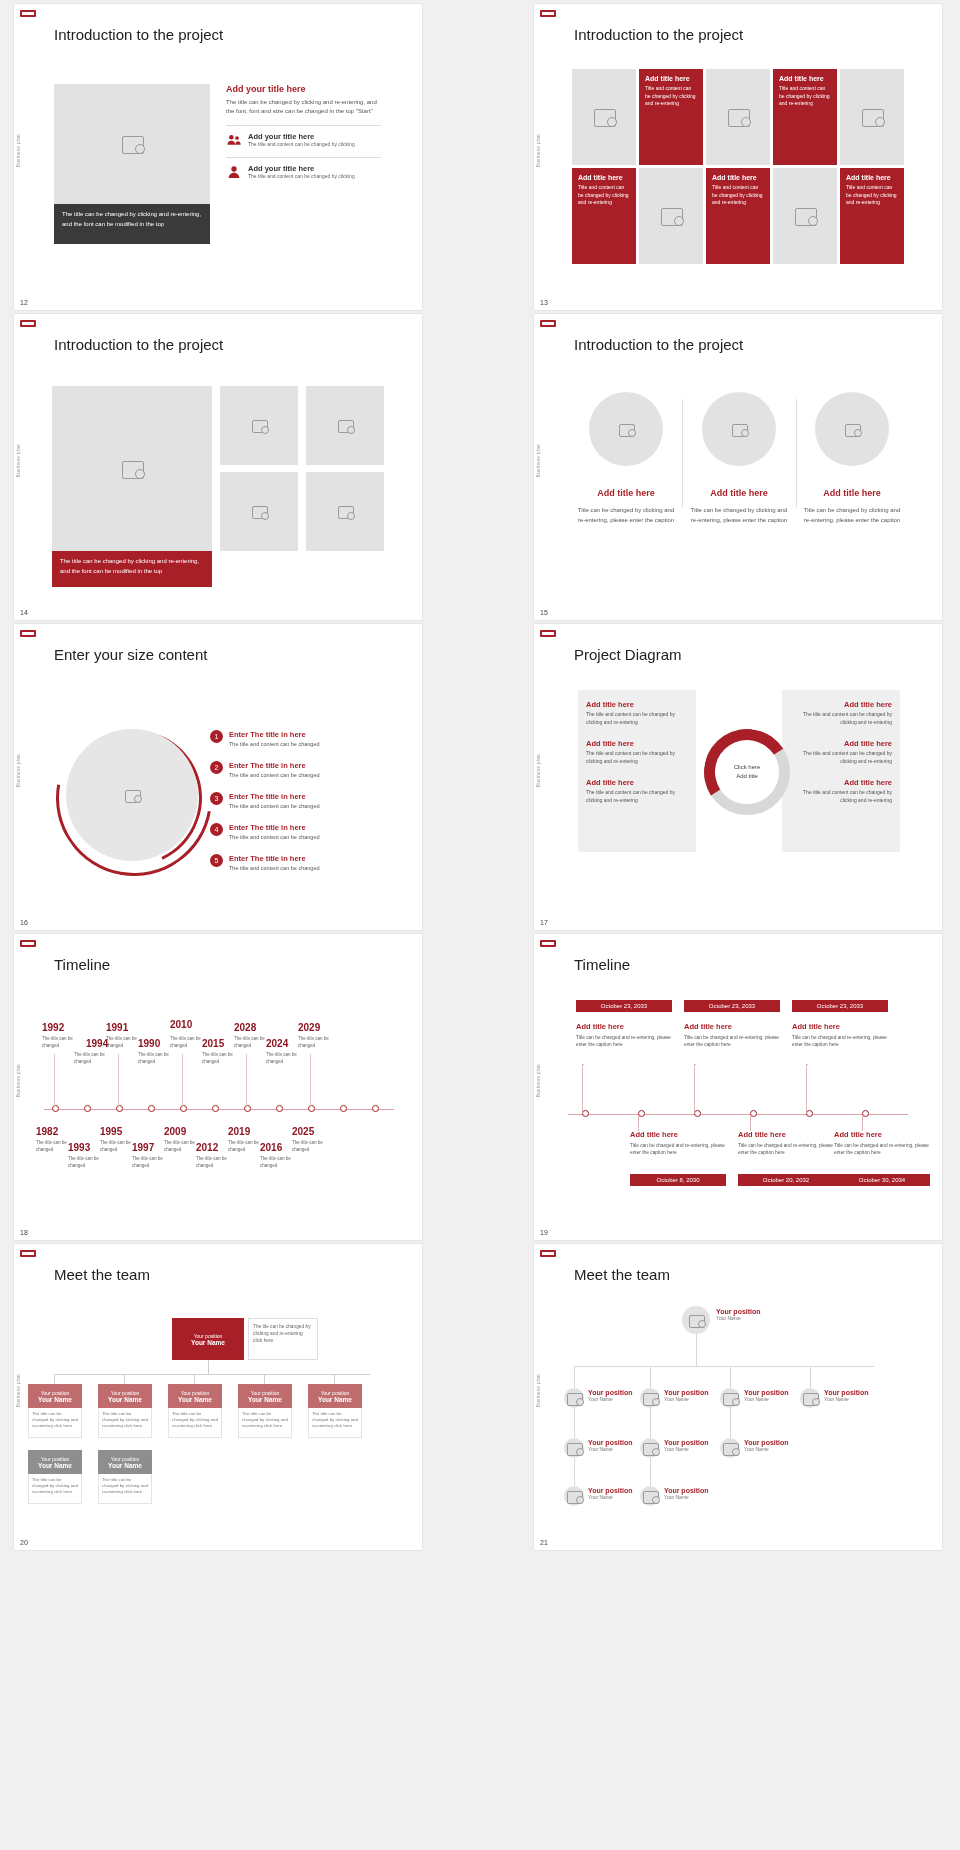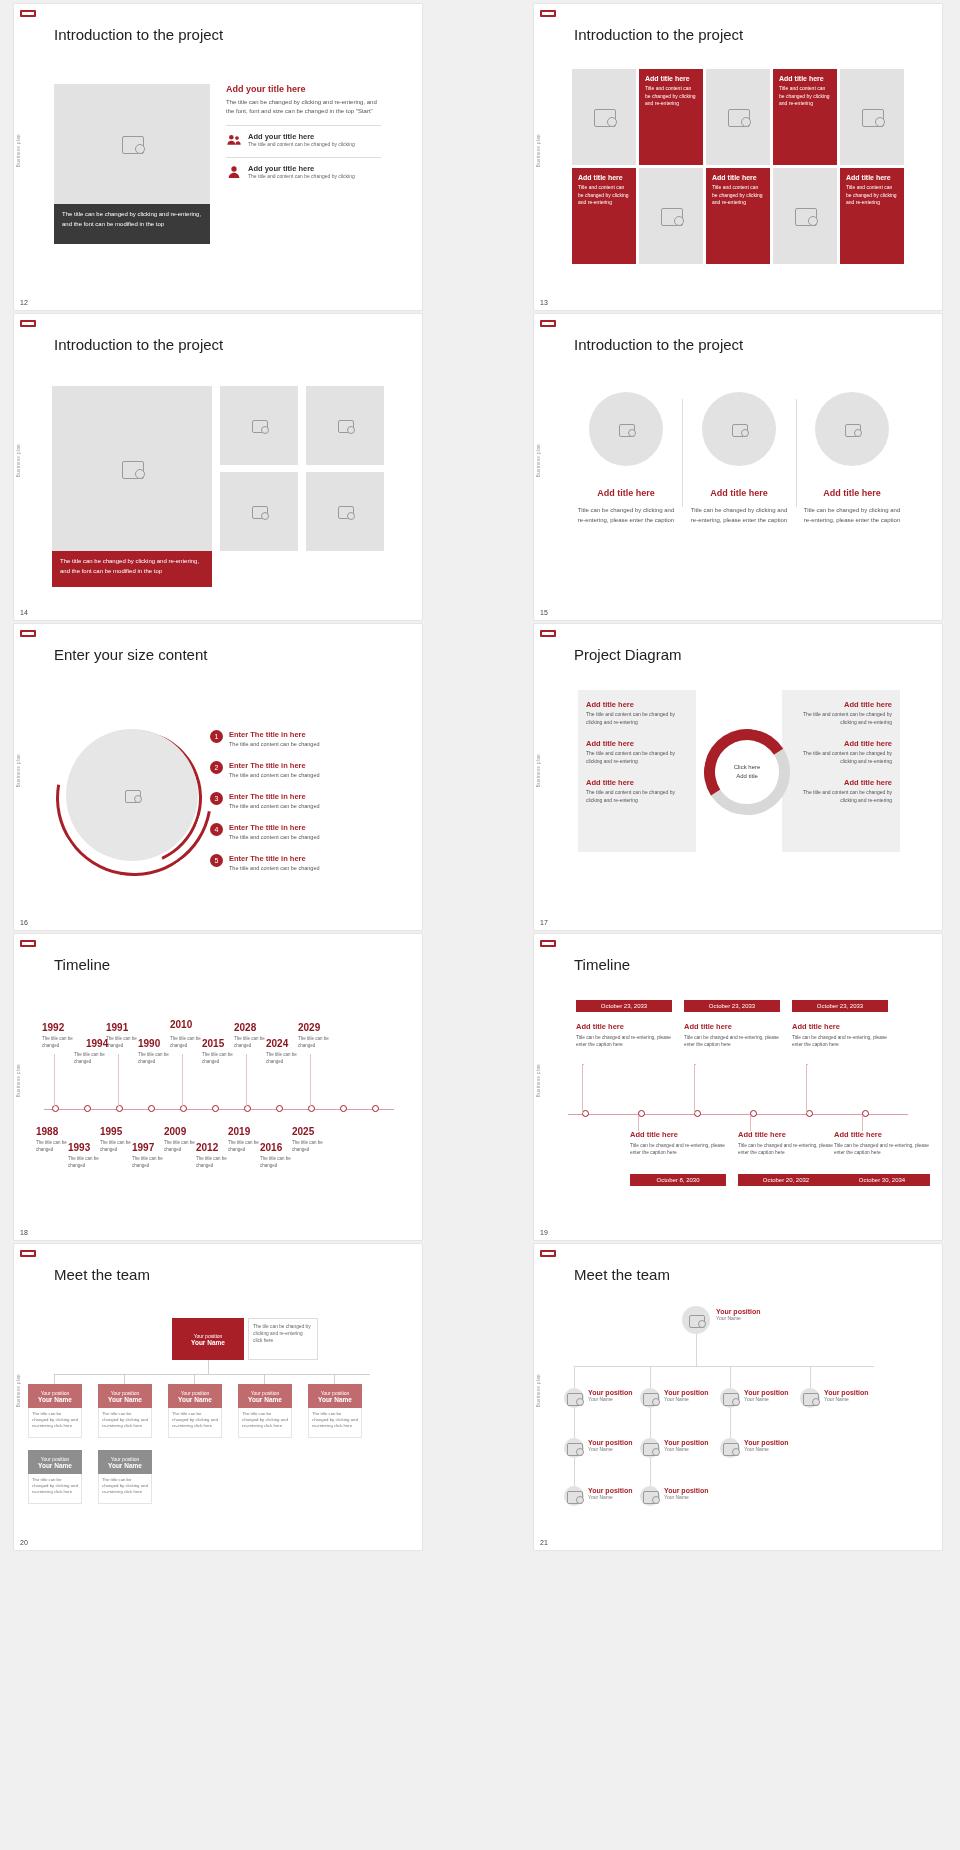--- a/index.html
+++ b/index.html
@@ -358,21 +358,21 @@
 
     <div class="yr" style="left:72px;top:104px">1994</div>
     <div class="dsc" style="left:60px;top:118px">The title can be changed</div>
     <div class="yr" style="left:124px;top:104px">1990</div>
     <div class="dsc" style="left:124px;top:118px">The title can be changed</div>
     <div class="yr" style="left:188px;top:104px">2015</div>
     <div class="dsc" style="left:188px;top:118px">The title can be changed</div>
     <div class="yr" style="left:252px;top:104px">2024</div>
     <div class="dsc" style="left:252px;top:118px">The title can be changed</div>
 
-    <div class="yr" style="left:22px;top:192px">1988</div>
+    <div class="yr" style="left:22px;top:192px">1982</div>
     <div class="dsc" style="left:22px;top:206px">The title can be changed</div>
     <div class="yr" style="left:86px;top:192px">1995</div>
     <div class="dsc" style="left:86px;top:206px">The title can be changed</div>
     <div class="yr" style="left:150px;top:192px">2009</div>
     <div class="dsc" style="left:150px;top:206px">The title can be changed</div>
     <div class="yr" style="left:214px;top:192px">2019</div>
     <div class="dsc" style="left:214px;top:206px">The title can be changed</div>
     <div class="yr" style="left:278px;top:192px">2025</div>
     <div class="dsc" style="left:278px;top:206px">The title can be changed</div>
 

